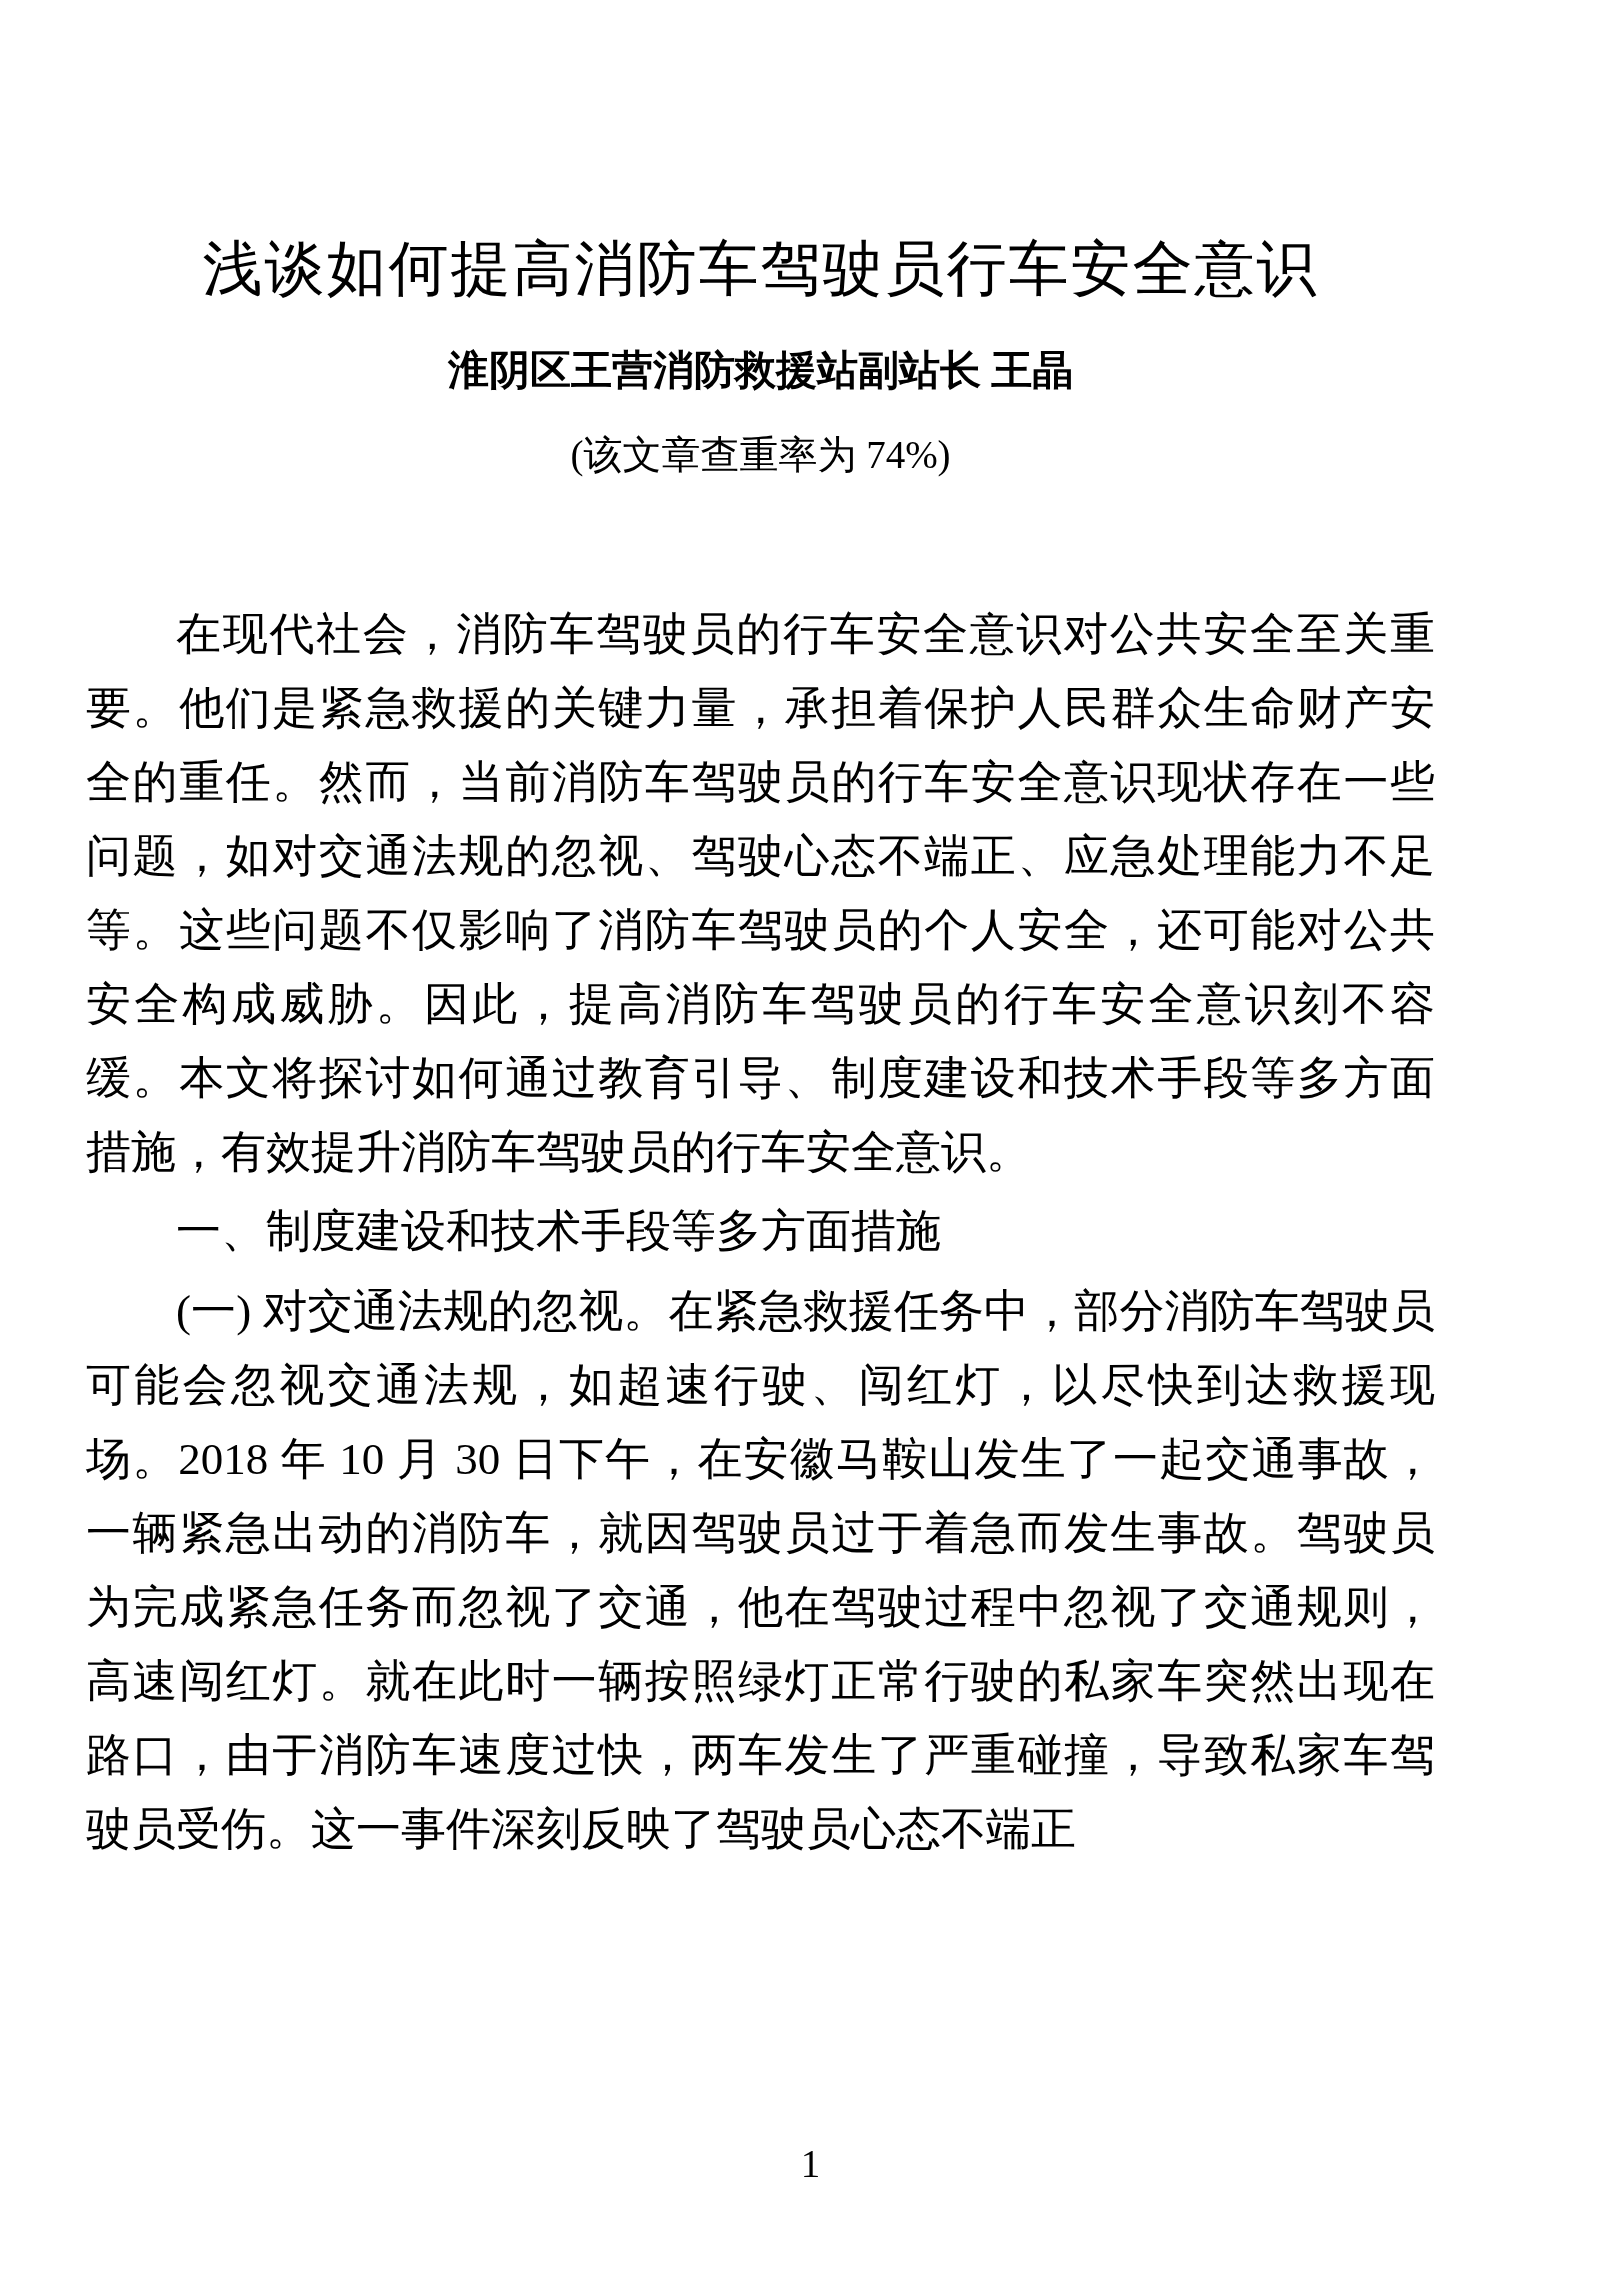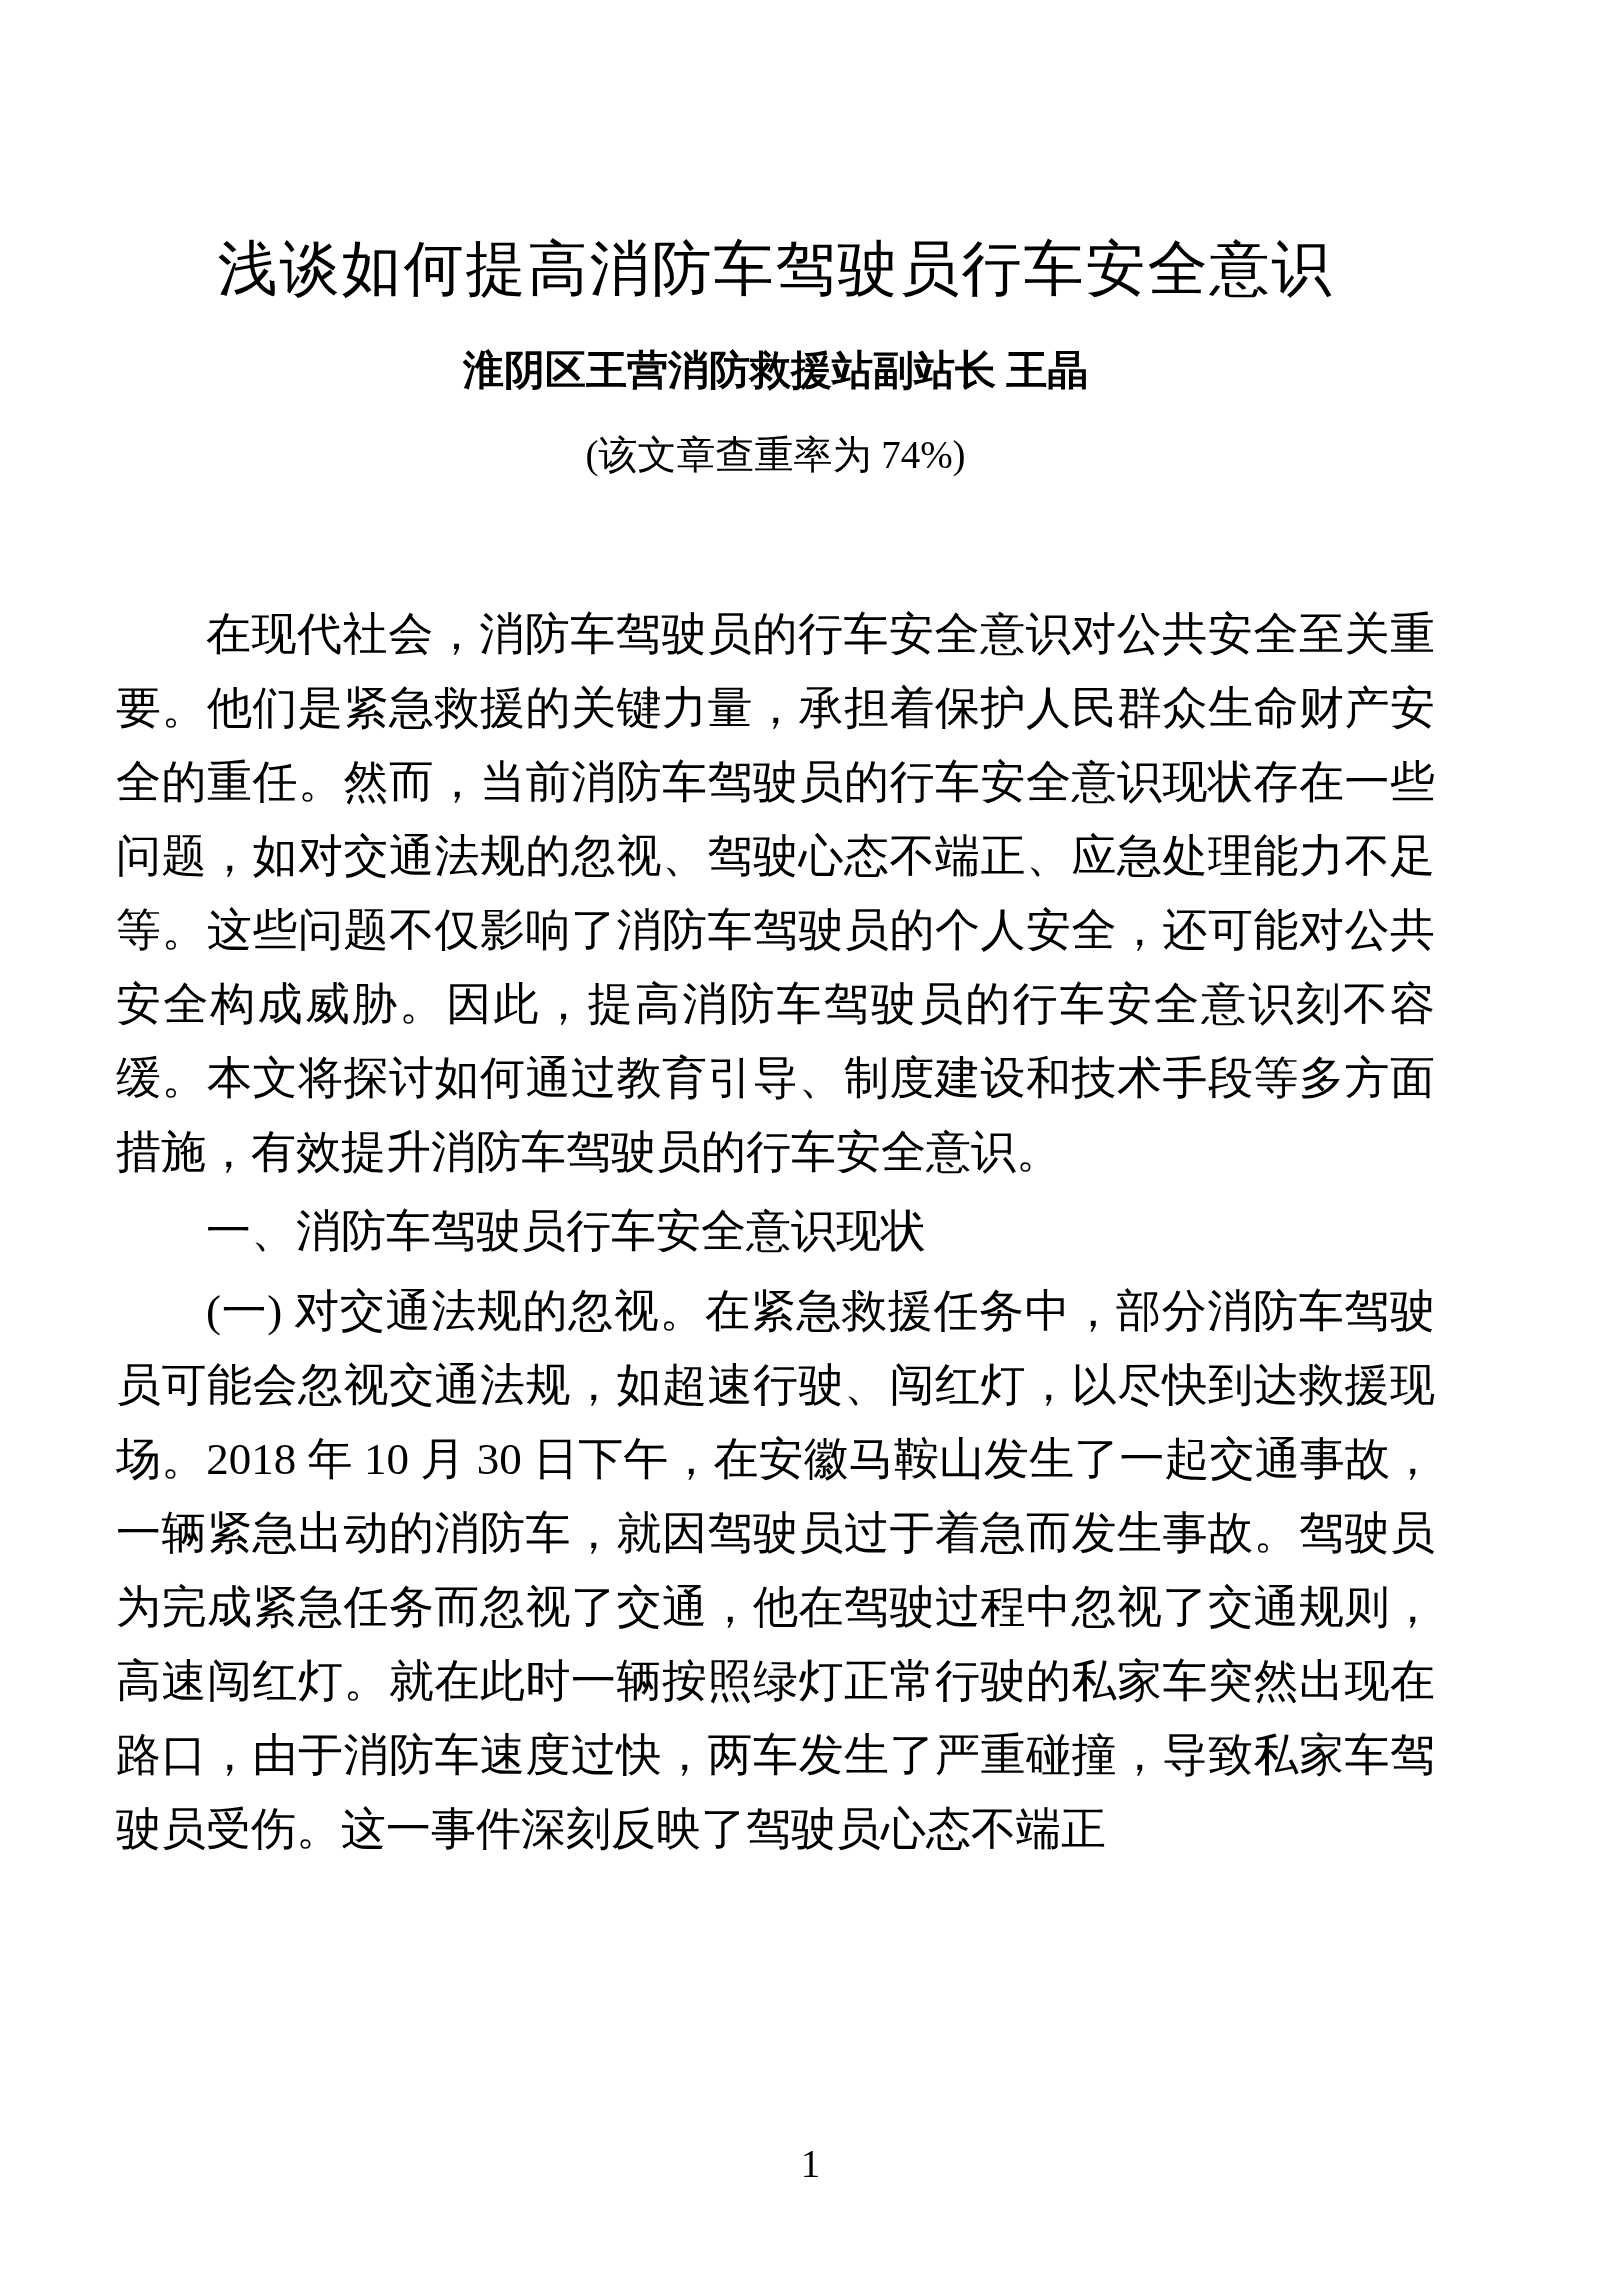--- a/index.html
+++ b/index.html
@@ -13,21 +13,21 @@
     font-family: "Liberation Serif", "DejaVu Serif", serif;
     color: #000000;
     -webkit-font-smoothing: antialiased;
   }
   .page {
     position: relative;
     width: 1621px;
     height: 2293px;
     box-sizing: border-box;
     background: #ffffff;
-    padding: 233px 186px 0 116px;
+    padding: 233px 186px 0 86px;
     overflow: hidden;
   }
   .doc-title {
     font-size: 60px;
     font-weight: 500;
     text-align: center;
     margin: 0 0 39px 0;
     letter-spacing: 2px;
     line-height: 1.2;
     white-space: nowrap;
@@ -78,20 +78,20 @@
 <div class="page">
 
   <h1 class="doc-title">浅谈如何提高消防车驾驶员行车安全意识</h1>
 
   <div class="author-line">淮阴区王营消防救援站副站长 王晶</div>
 
   <div class="note-line">(该文章查重率为 74%)</div>
 
   <p class="body-text">在现代社会，消防车驾驶员的行车安全意识对公共安全至关重要。他们是紧急救援的关键力量，承担着保护人民群众生命财产安全的重任。然而，当前消防车驾驶员的行车安全意识现状存在一些问题，如对交通法规的忽视、驾驶心态不端正、应急处理能力不足等。这些问题不仅影响了消防车驾驶员的个人安全，还可能对公共安全构成威胁。因此，提高消防车驾驶员的行车安全意识刻不容缓。本文将探讨如何通过教育引导、制度建设和技术手段等多方面措施，有效提升消防车驾驶员的行车安全意识。</p>
 
-  <p class="section-heading">一、消防车驾驶员行车安全意识现状</p>
+  <p class="section-heading">一、制度建设和技术手段等多方面措施</p>
 
   <p class="body-text">(一) 对交通法规的忽视。在紧急救援任务中，部分消防车驾驶员可能会忽视交通法规，如超速行驶、闯红灯，以尽快到达救援现场。2018 年 10 月 30 日下午，在安徽马鞍山发生了一起交通事故，一辆紧急出动的消防车，就因驾驶员过于着急而发生事故。驾驶员为完成紧急任务而忽视了交通，他在驾驶过程中忽视了交通规则，高速闯红灯。就在此时一辆按照绿灯正常行驶的私家车突然出现在路口，由于消防车速度过快，两车发生了严重碰撞，导致私家车驾驶员受伤。这一事件深刻反映了驾驶员心态不端正</p>
 
   <div class="page-number">1</div>
 
 </div>
 
 
 </body></html>

